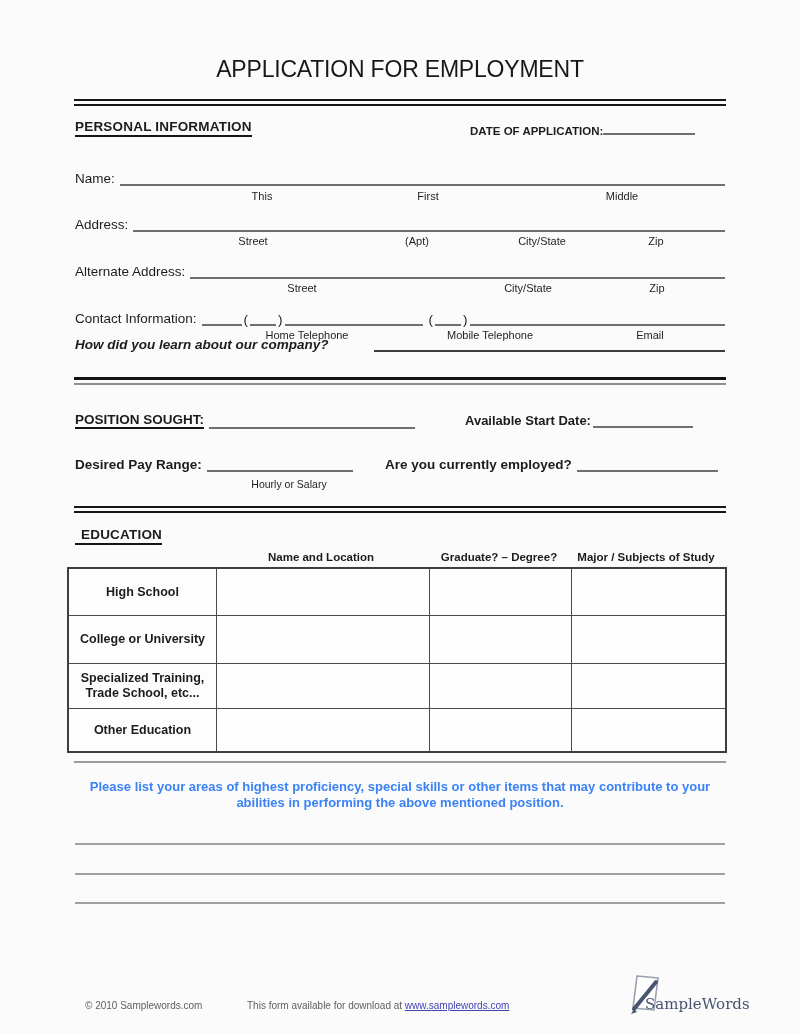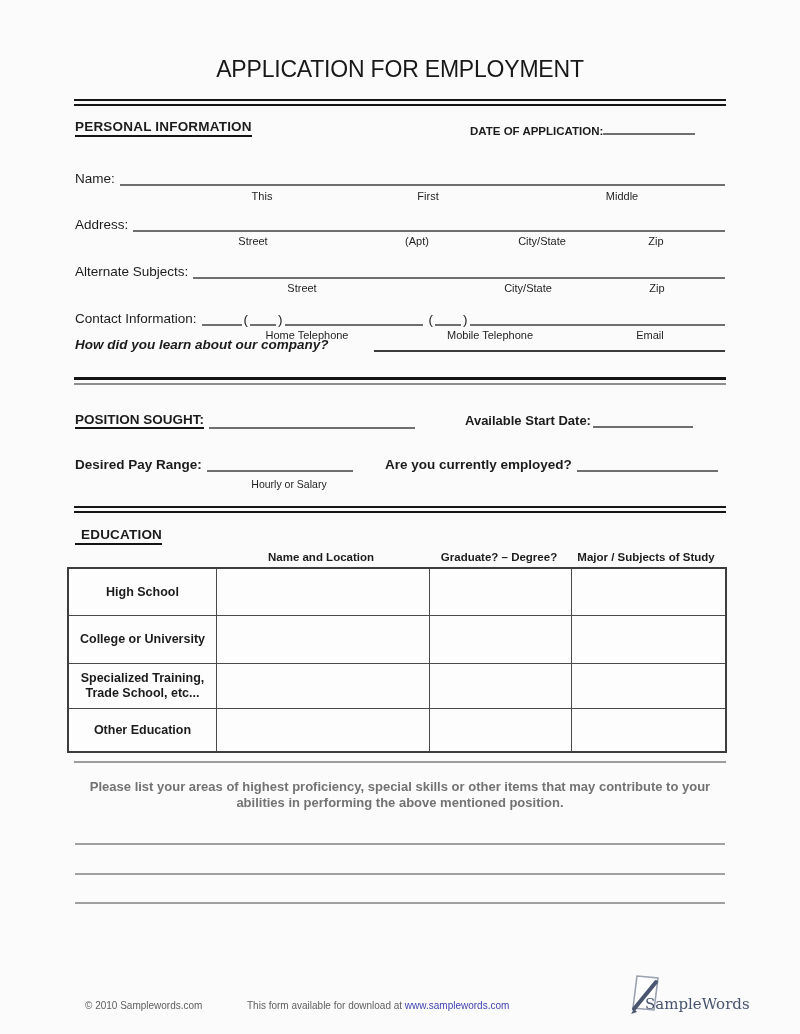--- a/index.html
+++ b/index.html
@@ -26,24 +26,24 @@
     grid-template-columns:148px 1fr 142px 153px;
     grid-template-rows:47px 48px 45px 42px;
     background:#fdfdfd;
   }
   .edu-cell{border-right:1.5px solid #4a4a4a;border-bottom:1.5px solid #4a4a4a;}
   .edu-cell.lastcol{border-right:none;}
   .edu-cell.lastrow{border-bottom:none;}
   .edu-label{display:flex;align-items:center;justify-content:center;text-align:center;
     font-weight:bold;font-size:12.5px;line-height:1.2;padding:2px 10px;}
   .colhead{font-weight:bold;font-size:11.5px;white-space:nowrap;transform:translateX(-50%);position:absolute;}
-  .para{text-align:center;font-weight:bold;font-size:13px;line-height:1.25;color:#737373;}
+  .para{text-align:center;font-weight:bold;font-size:13px;line-height:1.25;color:#3b82f6;}
   .writeline{border-bottom:2px solid #a0a0a0;height:0;}
   .foot{font-size:10px;color:#5f5f5f;white-space:nowrap;}
-  .foot a{color:#4343b4;cursor:pointer;}
+  .foot a{color:#4343b4;text-decoration:underline;cursor:pointer;}
   .logo-text{font-family:"DejaVu Serif","Liberation Serif",serif;font-size:15px;color:#48546e;white-space:nowrap;}
 </style>
 </head>
 <body>
 
 <div class="page">
 
   <div class="abs title" style="top:56px;left:0;">APPLICATION FOR EMPLOYMENT</div>
   <div class="abs dblrule" style="top:99px;left:74px;width:652px;"></div>
 
@@ -67,21 +67,21 @@
     <span class="fill"></span>
   </div>
   <div class="abs" style="top:235px;left:0;width:800px;height:14px;">
     <span class="sub" style="left:253px;">Street</span>
     <span class="sub" style="left:417px;">(Apt)</span>
     <span class="sub" style="left:542px;">City/State</span>
     <span class="sub" style="left:656px;">Zip</span>
   </div>
 
   <div class="abs flexrow" style="top:264px;left:75px;width:650px;">
-    <span class="lbl">Alternate Subjects:</span>
+    <span class="lbl">Alternate Address:</span>
     <span class="fill"></span>
   </div>
   <div class="abs" style="top:282px;left:0;width:800px;height:14px;">
     <span class="sub" style="left:302px;">Street</span>
     <span class="sub" style="left:528px;">City/State</span>
     <span class="sub" style="left:657px;">Zip</span>
   </div>
 
   <div class="abs flexrow" style="top:311px;left:75px;width:650px;">
     <span class="lbl">Contact Information:</span>

